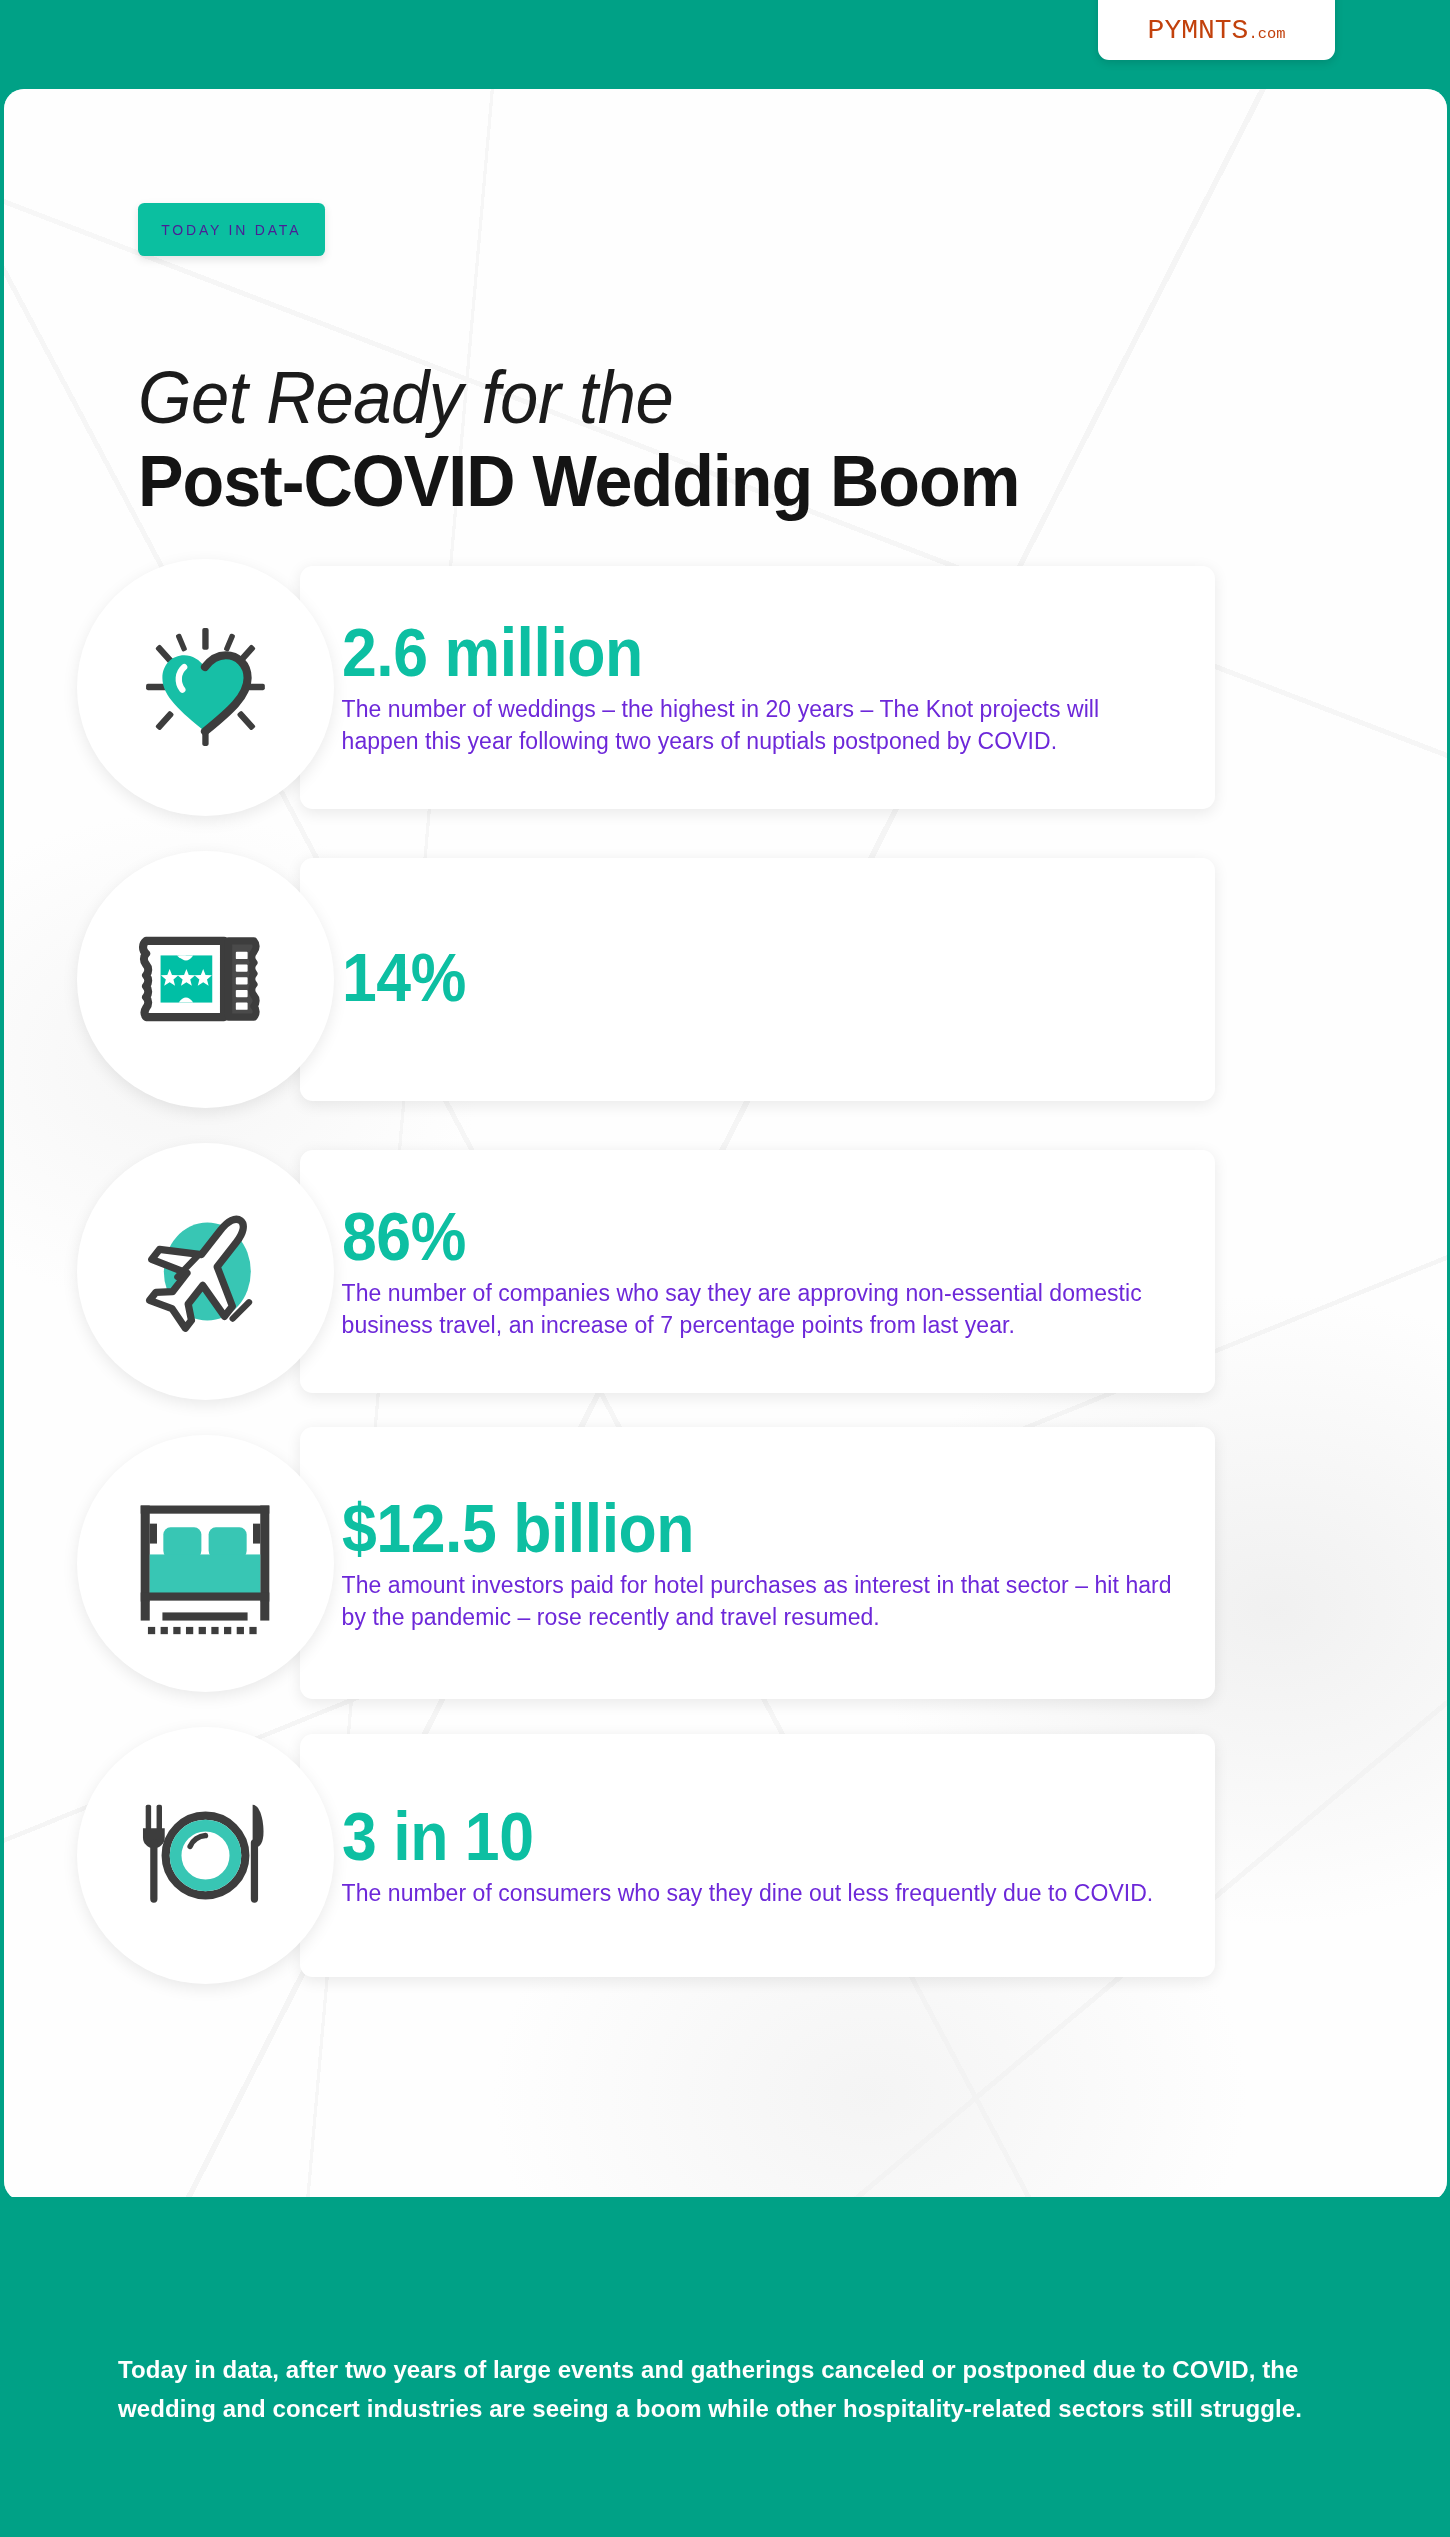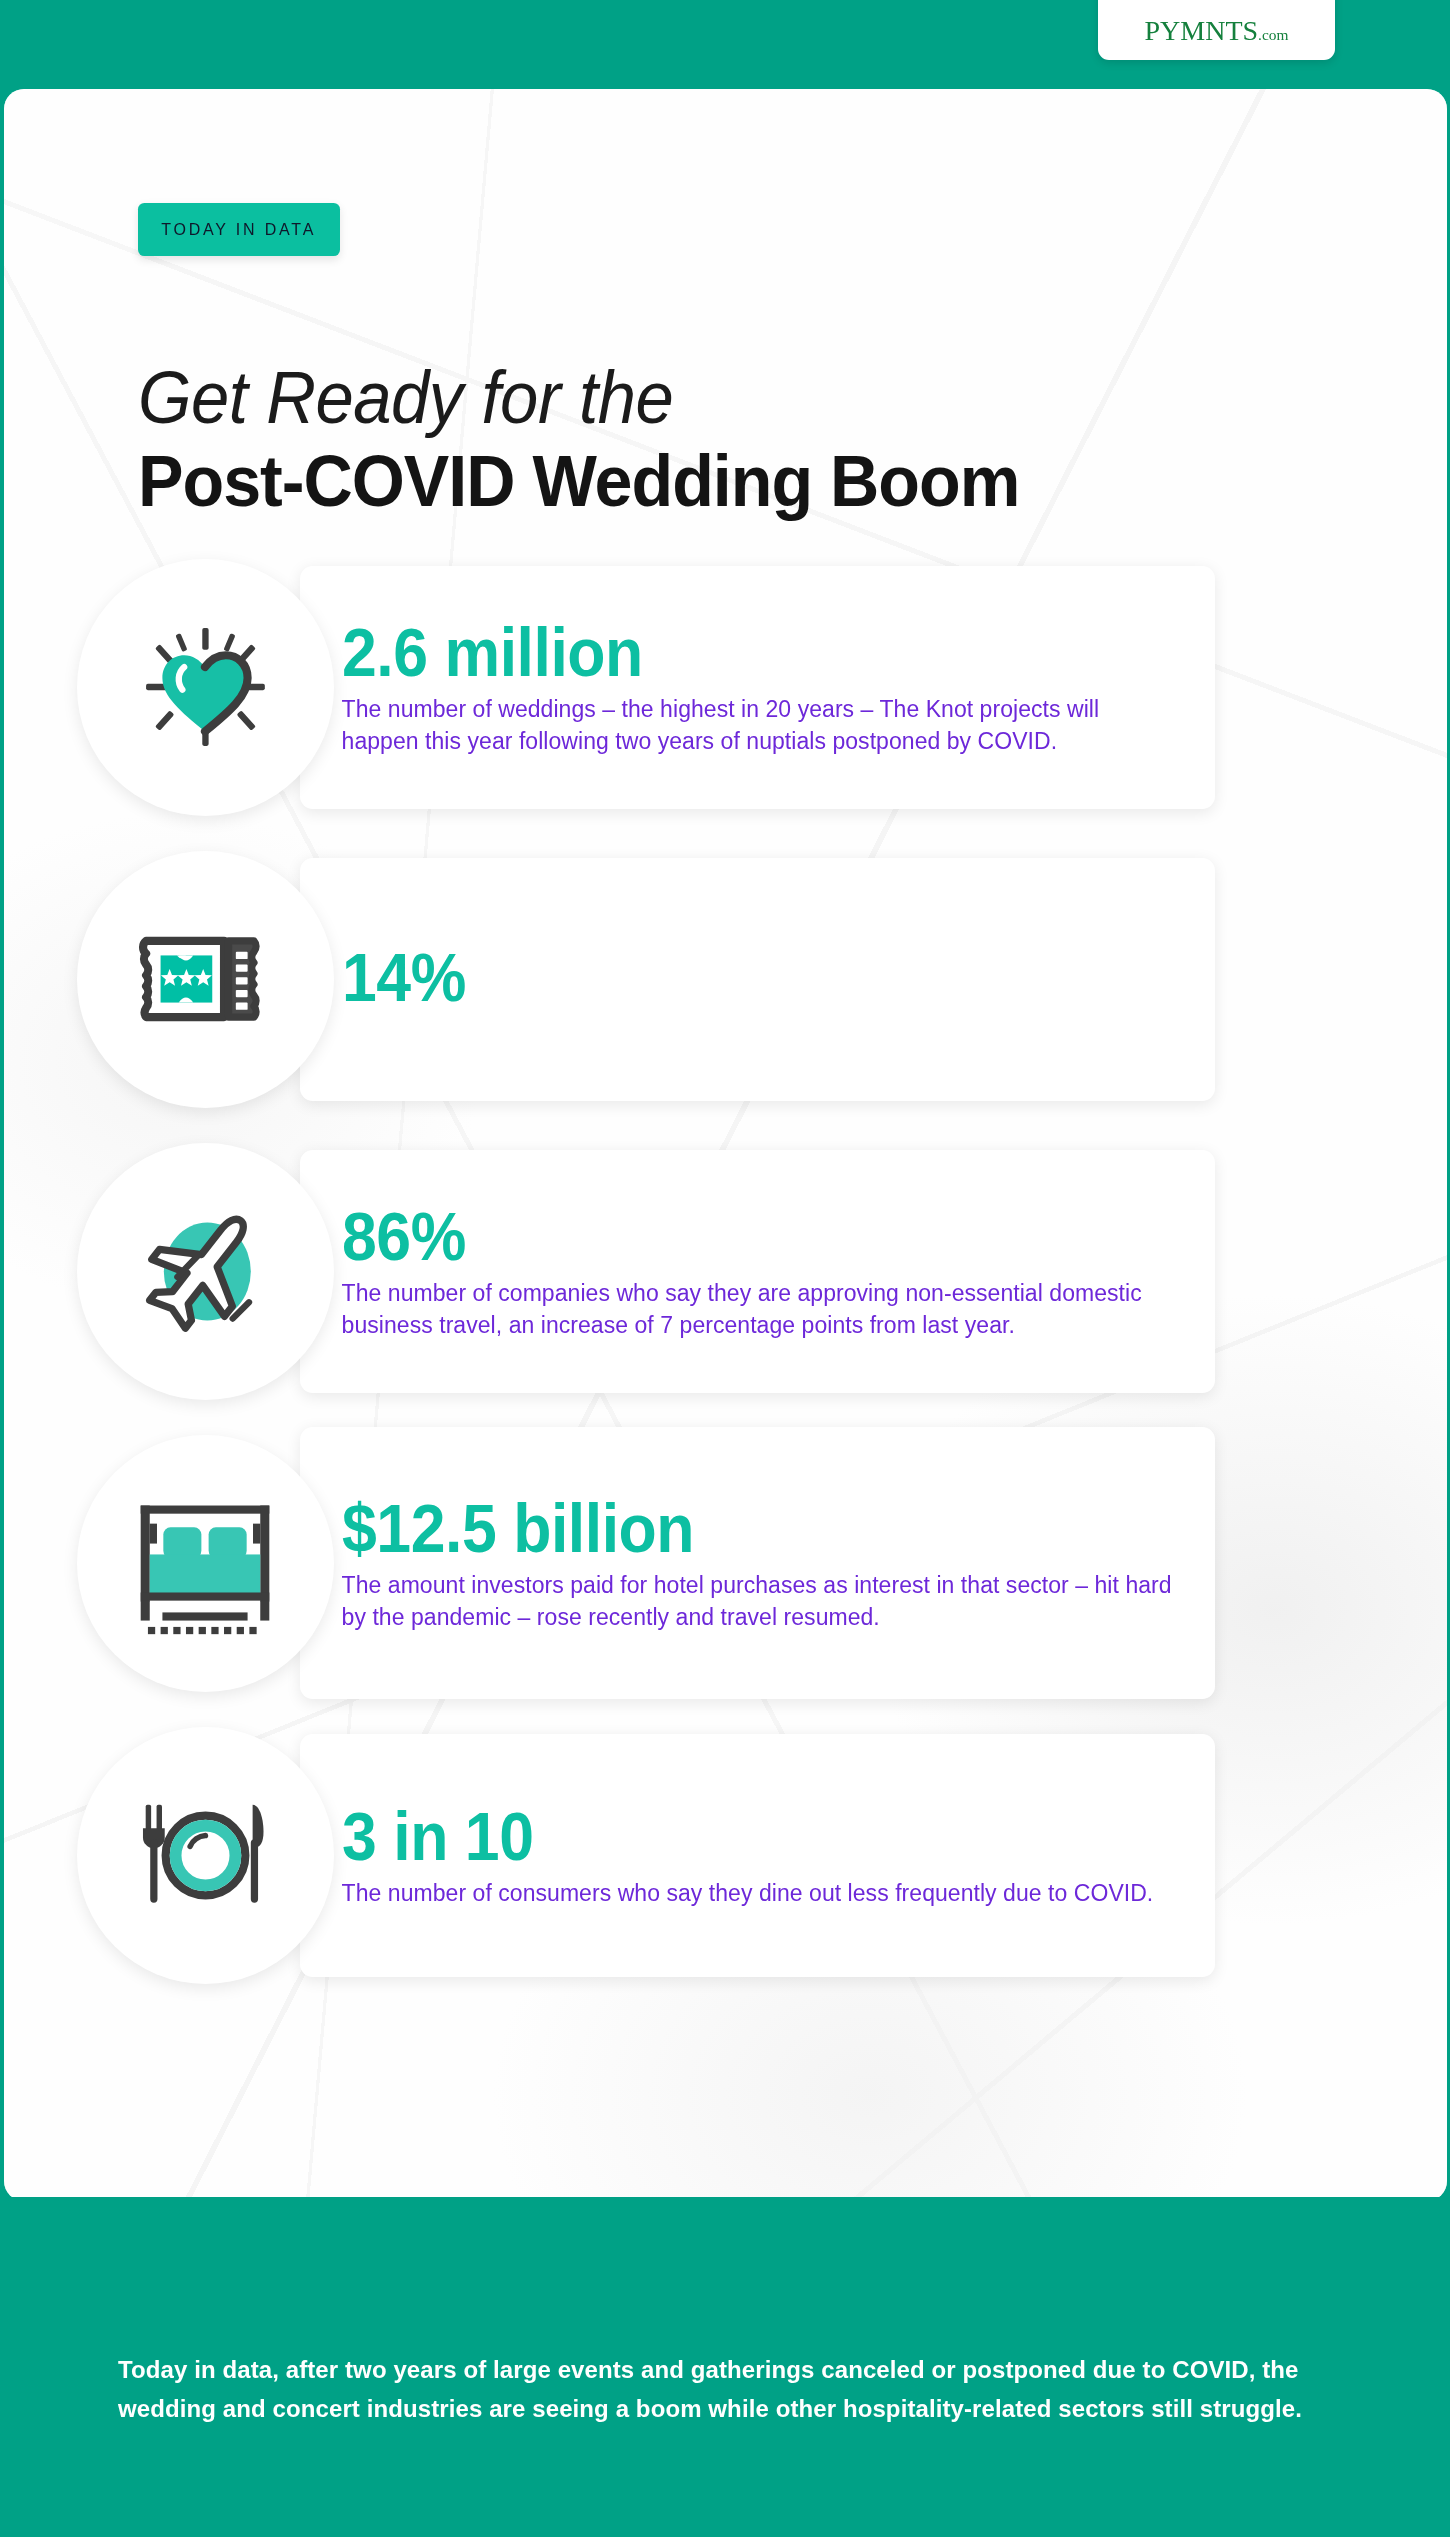--- a/index.html
+++ b/index.html
@@ -33,27 +33,27 @@
     height: 80px;
     background: #ffffff;
     border-radius: 11px;
     box-shadow: 0 2.7px 9px rgba(0,0,0,0.13);
     display: flex;
     align-items: flex-end;
     justify-content: center;
     padding-bottom: 15.4px;
   }
   .logo-text {
-    color: #15803d;
+    color: #c2410c;
     font-size: 28px;
     letter-spacing: 0px;
     font-weight: 400;
     line-height: 1;
     white-space: nowrap;
-    font-family: Liberation Serif, serif;
+    font-family: Liberation Mono, monospace;
   }
   .logo-text .dotcom {
     font-size: 15.4px;
     letter-spacing: 0px;
   }
 
   
   .panel {
     position: absolute;
     top: 89px;
@@ -101,22 +101,22 @@
     height: 53px;
     padding: 0 23.6px;
     background: #0BBFA0;
     border-radius: 6.3px;
     display: flex;
     align-items: center;
     justify-content: center;
     box-shadow: 0 3.6px 9px rgba(0,0,0,0.10);
   }
   .badge span {
-    color: #0f172a;
-    font-size: 16px;
+    color: #4c1d95;
+    font-size: 14px;
     letter-spacing: 2.8px;
     font-weight: 500;
     white-space: nowrap;
   }
 
   
   .title-wrap {
     position: absolute;
     top: 272px;
     left: 134px;

